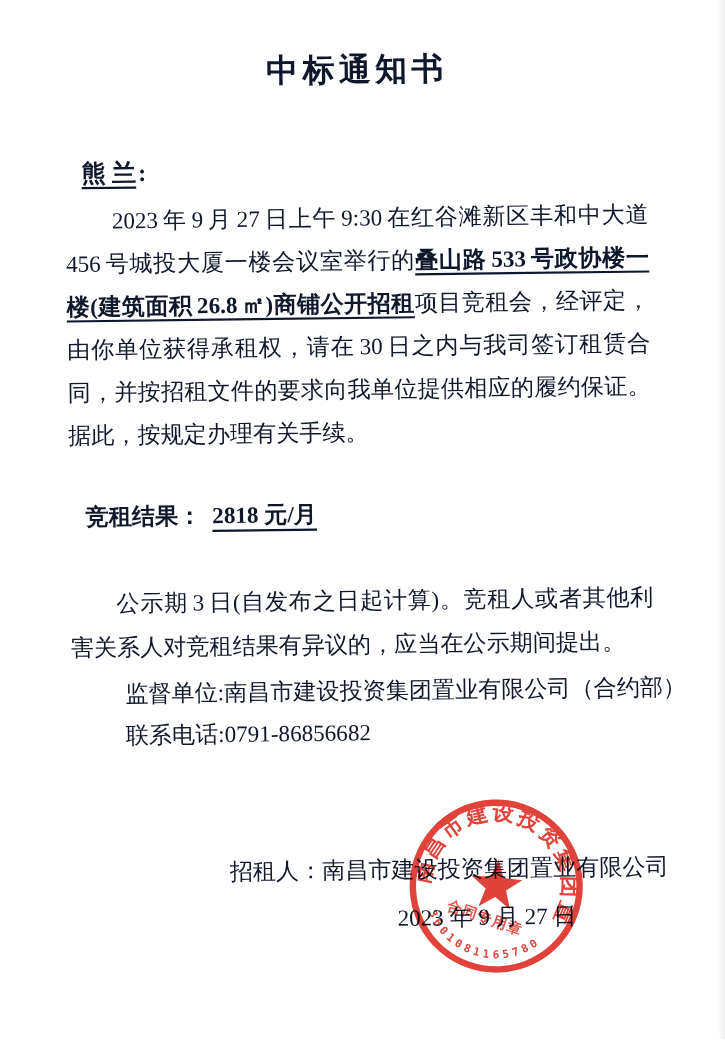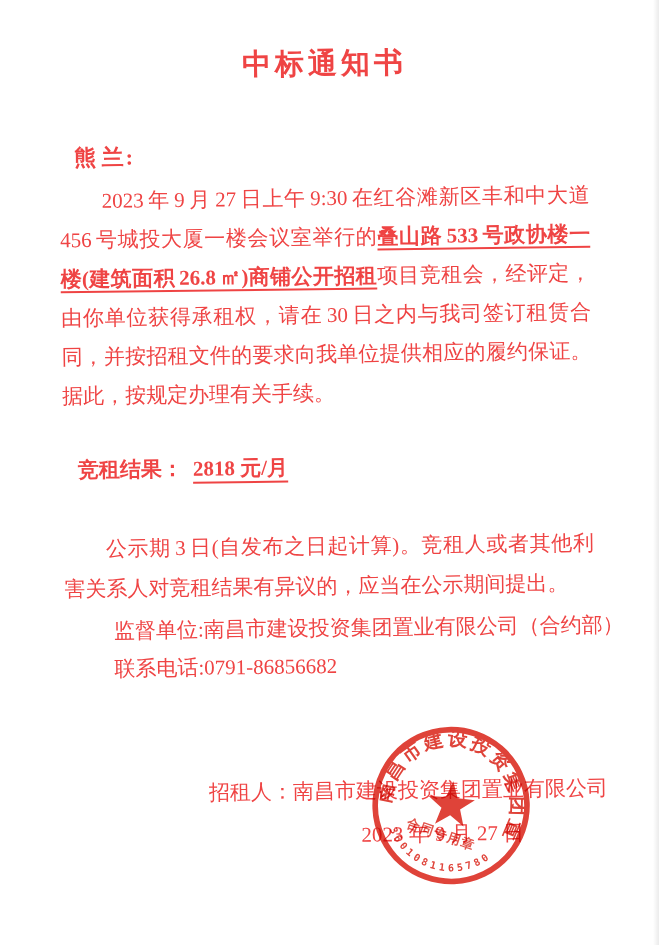--- a/index.html
+++ b/index.html
@@ -2,37 +2,38 @@
 <html><head>
 <meta charset="utf-8">
 <style>
   html,body{margin:0;padding:0;}
   .page{
     position:relative;
     width:659px;height:945px;
     background:#ffffff;
     overflow:hidden;
     font-family:"Liberation Serif","DejaVu Serif",serif;
-    color:#ef4444;
+    color:#0f172a;
   }
   .content{
     position:absolute;inset:0;
     transform:rotate(-0.7deg);
     transform-origin:50% 50%;
   }
   .doc-title{
     position:absolute;top:44px;left:0;width:100%;
     text-align:center;
     font-size:29px;font-weight:700;letter-spacing:4px;
   }
   .addressee{
     position:absolute;top:140px;left:78px;
     font-size:22px;font-weight:700;
   }
   .addressee .name{
+    text-decoration:underline;
     text-decoration-thickness:2px;
     text-underline-offset:5px;
     padding-right:2px;
   }
   .body-para{
     position:absolute;top:179px;left:63px;width:530px;
     margin:0;
     font-size:21px;line-height:39px;
     text-align:justify;
     text-indent:2em;

